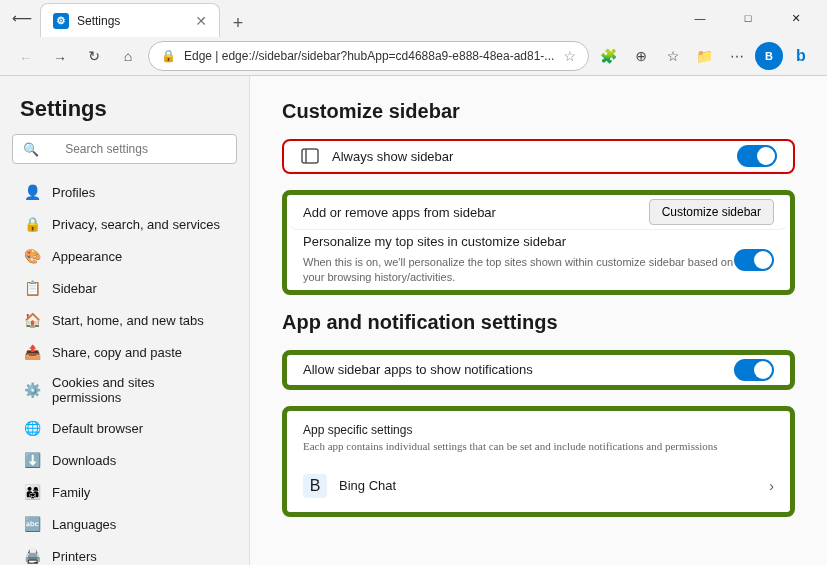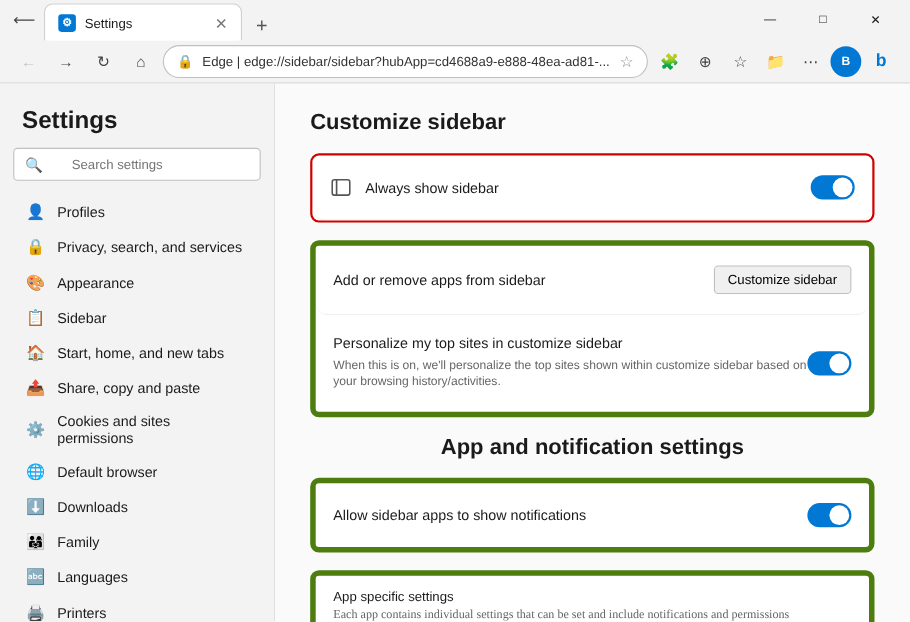--- a/index.html
+++ b/index.html
@@ -31,21 +31,21 @@
     .sidebar-title { font-size: 22px; font-weight: 600; padding: 20px 20px 12px; }
     .search-box { display: flex; align-items: center; gap: 8px; margin: 0 12px 12px; background: #fff; border: 1px solid #c0c0c0; border-radius: 4px; padding: 4px 10px; height: 30px; }
     .search-box input { border: none; outline: none; font-size: 12px; color: #555; width: 100%; background: transparent; margin-left: 18px; }
     .sidebar-item { display: flex; align-items: center; gap: 10px; padding: 7px 20px; cursor: pointer; font-size: 13px; border-radius: 4px; margin: 0 4px; }
     .sidebar-item .icon { width: 18px; height: 18px; flex-shrink: 0; display: flex; align-items: center; justify-content: center; font-size: 14px; color: #555; }
 
     
     .settings-content { flex: 1; overflow-y: auto; padding: 24px 32px; background: #fafafa; }
     .section-title { font-size: 20px; font-weight: 600; margin-bottom: 16px; color: #1a1a1a; }
     .card { background: #fff; border: 5px solid #4d7c0f; border-radius: 8px; margin-bottom: 16px; overflow: hidden; }
-    .card-row { display: flex; align-items: center; padding: 18px 16px; border-bottom: 1px solid #f0f0f0; border-radius: 11px; }
+    .card-row { display: flex; align-items: center; padding: 4px 16px; border-bottom: 1px solid #f0f0f0; border-radius: 11px; }
     .card-row:last-child { border-bottom: none; }
     .card-row-icon { width: 20px; height: 20px; margin-right: 12px; flex-shrink: 0; display: flex; align-items: center; justify-content: center; }
     .card-row-text { flex: 1; font-size: 13px; }
     .card-row-text .sub { font-size: 11px; color: #666; margin-top: 6px; line-height: 1.4; }
 
     
     .toggle { width: 40px; height: 22px; background: #0078d4; border-radius: 11px; position: relative; flex-shrink: 0; cursor: pointer; }
     .toggle::after { content: ''; position: absolute; width: 18px; height: 18px; background: #fff; border-radius: 50%; top: 2px; right: 2px; transition: right 0.2s; }
 
     
@@ -203,21 +203,21 @@
       </div>
       <div class="card-row">
         <div class="card-row-text">
           <div>Personalize my top sites in customize sidebar</div>
           <div class="sub">When this is on, we'll personalize the top sites shown within customize sidebar based on your browsing history/activities.</div>
         </div>
         <div class="toggle"></div>
       </div>
     </div>
 
-    <div class="section-title" style="margin-top:8px;text-align:center;">App and notification settings</div>
+    <div class="section-title" style="margin-top:8px;">App and notification settings</div>
 
     <div class="card">
       <div class="card-row">
         <span class="card-row-text">Allow sidebar apps to show notifications</span>
         <div class="toggle"></div>
       </div>
     </div>
 
     <div class="card">
       <div class="app-settings-header">

